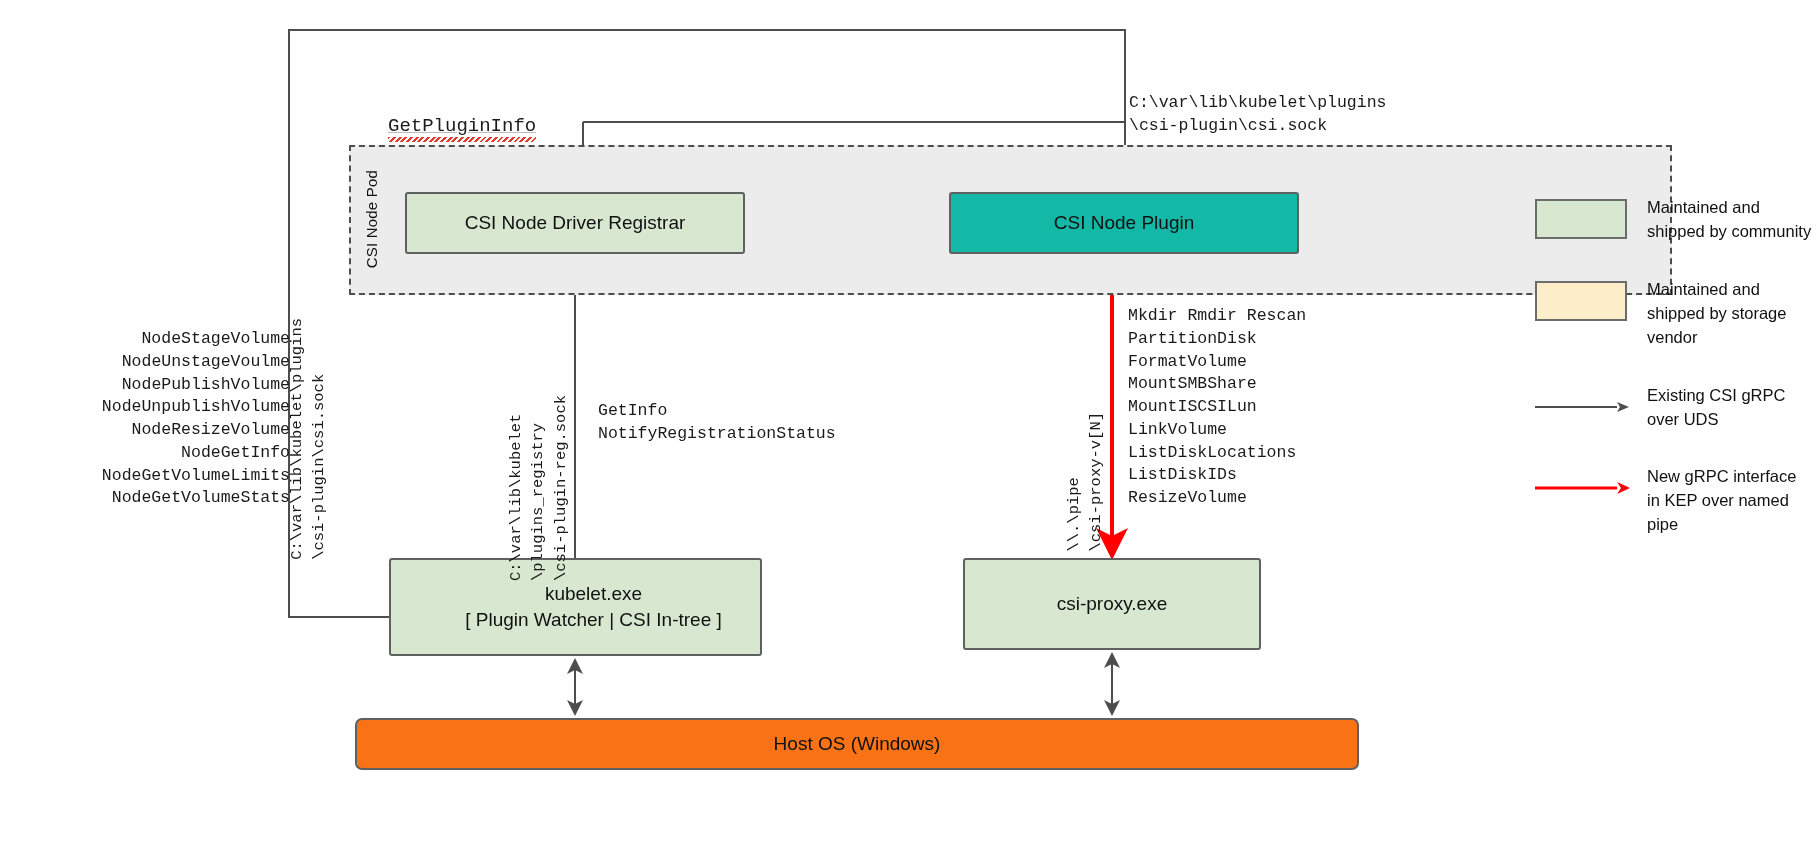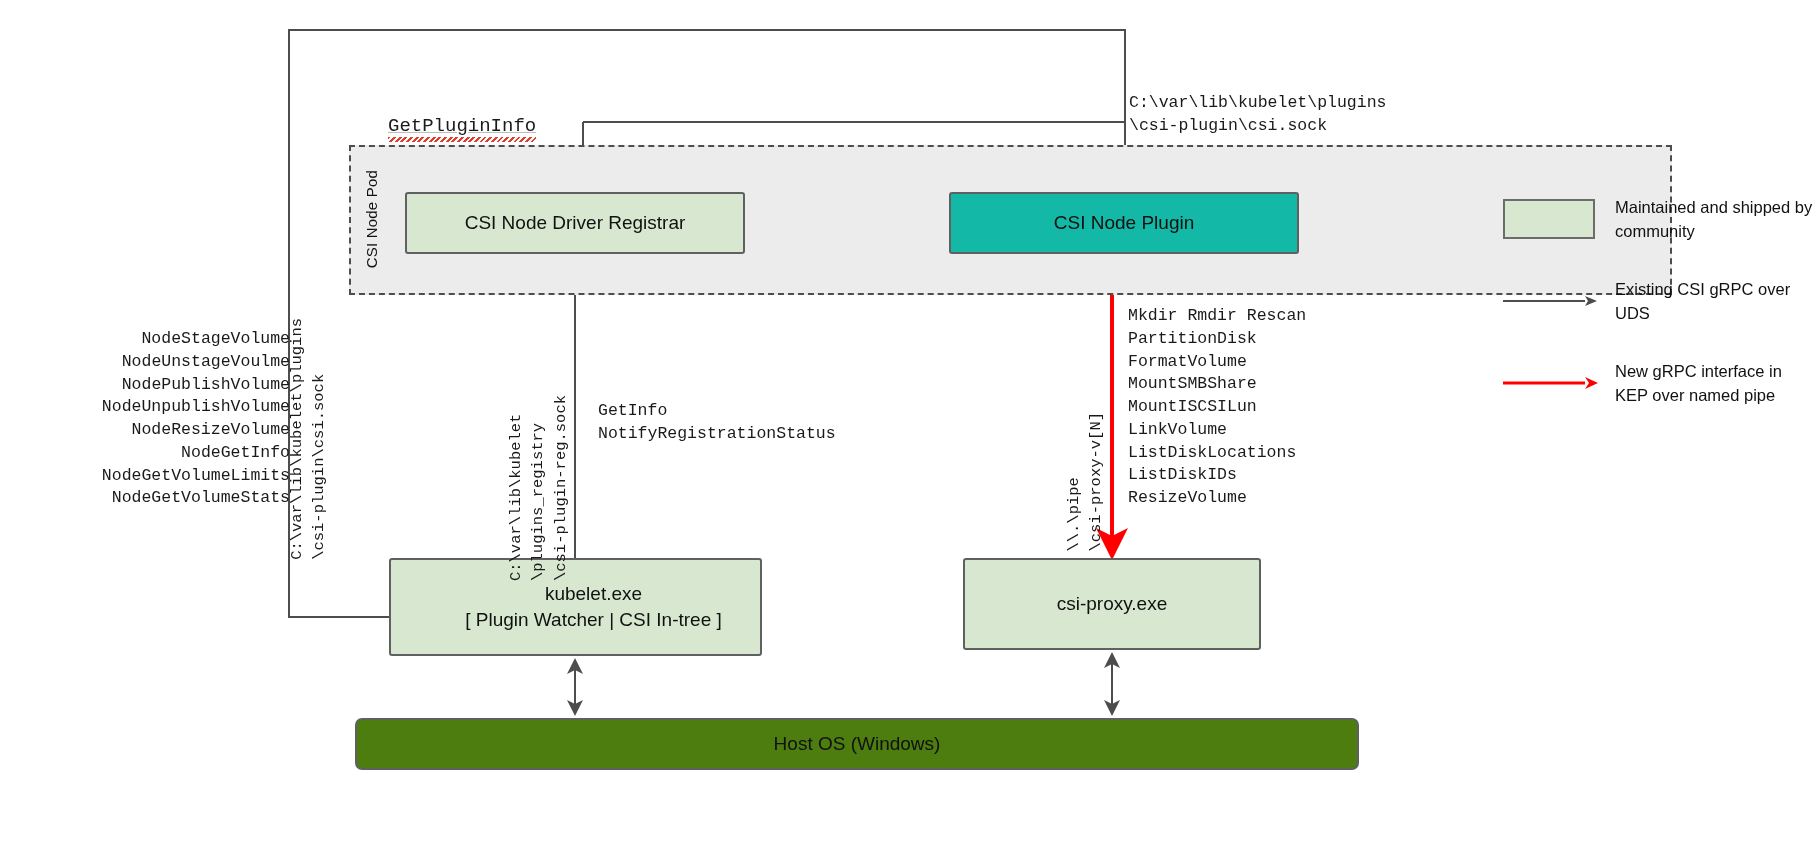--- a/index.html
+++ b/index.html
@@ -22,21 +22,21 @@
        font-size:19px;color:#111;text-align:center;line-height:1.35;box-sizing:border-box;}
   .green{background:#d8e8d0;}
   .yellow{background:#14b8a6;margin-left:12px;}
 
   #box-registrar{left:405px;top:192px;width:340px;height:62px;}
   #box-plugin{left:937px;top:192px;width:350px;height:62px;}
   #box-kubelet{left:389px;top:558px;width:373px;height:98px;padding-left:36px;}
   #box-proxy{left:963px;top:558px;width:298px;height:92px;}
 
   #box-hostos{position:absolute;left:355px;top:718px;width:1004px;height:52px;
-       background:#4d7c0f;border:2px solid #5f6060;border-radius:7px;
+       background:#f97316;border:2px solid #5f6060;border-radius:7px;
        display:flex;align-items:center;justify-content:center;
        font-size:19px;color:#111;box-sizing:border-box;}
 
   
   .mono{font-family:"Liberation Mono", monospace;font-size:16.5px;color:#1a1a1a;
         line-height:1.38;white-space:pre;}
   #getplugininfo{position:absolute;left:388px;top:115px;font-size:19px;
         font-family:"Liberation Mono", monospace;color:#1a1a1a;
         text-decoration:underline;text-decoration-color:#bdbdbd;}
   #getplugininfo .squiggle{position:absolute;left:0;right:0;bottom:-5px;height:5px;
@@ -51,21 +51,21 @@
   
   .vmono{position:absolute;font-family:"Liberation Mono", monospace;font-size:15.5px;
         color:#1a1a1a;white-space:pre;writing-mode:vertical-rl;transform:rotate(180deg);
         line-height:1.45;}
   #v-csisock{left:286px;top:318px;}
   #v-reg{left:505px;top:395px;}
   #v-pipe{left:1063px;top:412px;}
 
   
   .legend{position:absolute;left:1503px;top:196px;width:310px;}
-  .legrow{position:relative;margin-bottom:34px;min-height:46px;}
+  .legrow{position:relative;margin-bottom:34px;min-height:46px;margin-left:32px;}
   .swatch{position:absolute;left:0;top:3px;width:92px;height:40px;
         border:2px solid #6b6c6c;box-sizing:border-box;}
   .sw-green{background:#d8e8d0;}
   .sw-yellow{background:#fdeec9;}
   .legtext{margin-left:112px;font-size:16.5px;line-height:1.45;color:#111;}
   .legarrow{position:absolute;left:0;top:16px;width:96px;height:14px;}
   .legrow.arrowrow{min-height:40px;}
 </style>
 </head>
 <body>
@@ -163,20 +163,24 @@
   <div class="vmono" id="v-pipe">\\.\pipe
 \csi-proxy-v[N]</div>
 
   <div class="legend">
 
     <div class="legrow">
       <span class="swatch sw-green"></span>
       <div class="legtext">Maintained and shipped by community</div>
     </div>
 
+    <div class="legrow">
+      <span class="swatch sw-yellow"></span>
+      <div class="legtext">Maintained and shipped by storage vendor</div>
+    </div>
 
     <div class="legrow arrowrow">
       <svg class="legarrow" viewBox="0 0 96 14">
         <line x1="0" y1="7" x2="82" y2="7" stroke="#4d4d4d" stroke-width="2"></line>
         <path d="M82,2 L94,7 L82,12 L85,7 z" fill="#4d4d4d"></path>
       </svg>
       <div class="legtext">Existing CSI gRPC over UDS</div>
     </div>
 
     <div class="legrow arrowrow">

